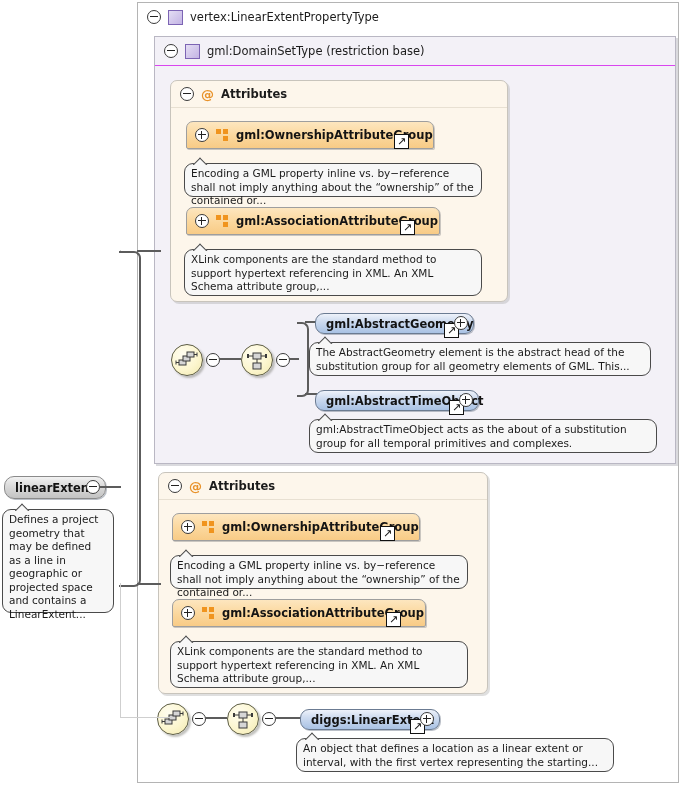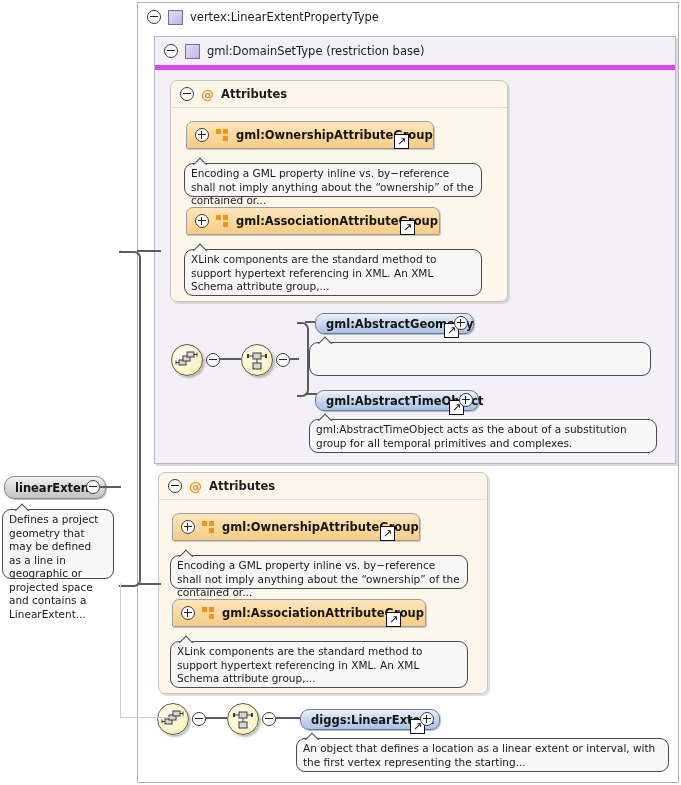--- a/index.html
+++ b/index.html
@@ -35,21 +35,21 @@
   .ct-header {
     height: 28px;
     display: flex;
     align-items: center;
     gap: 7px;
     padding-left: 9px;
     font-size: 11.5px;
     color: #1b1b1b;
     border-bottom: 1px solid #dedbe6;
   }
-  .ct-inner > .ct-header { border-bottom: 5px solid #d946ef; text-align: center; }
+  .ct-inner > .ct-header { border-bottom: 1px solid #d946ef; text-align: center; }
 
   
   .attr-box {
     background: #fdf6eb;
     border: 1px solid #c8c4bc;
     border-radius: 7px;
     box-shadow: 2px 2px 0 rgba(150,150,150,.3);
   }
   .attr-header {
     height: 26px;
@@ -337,20 +337,21 @@
   <div class="line h" style="left:305px; top:321px; width:12px;"></div>
   <div class="line h" style="left:305px; top:393px; width:12px;"></div>
 
   <div class="el-ref" style="left:315px; top:313px; width:135px;">
     <span>gml:AbstractGeometry</span>
   </div>
   <div class="link-badge" style="left:444px; top:323px;">↗</div>
   <div class="toggle plus std" style="left:454px; top:316px;"></div>
   <div class="doc" style="left:309px; top:342px; width:342px; height:34px;">
     <span class="tail" style="left:8px;"></span>
+    <span>The AbstractGeometry element is the abstract head of the substitution group for all geometry elements of GML. This...</span>
   </div>
 
   <div class="el-ref" style="left:315px; top:390px; width:140px;">
     <span>gml:AbstractTimeObject</span>
   </div>
   <div class="link-badge" style="left:449px; top:400px;">↗</div>
   <div class="toggle plus std" style="left:459px; top:393px;"></div>
   <div class="doc" style="left:309px; top:419px; width:348px; height:34px;">
     <span class="tail" style="left:8px;"></span>
     <span>gml:AbstractTimeObject acts as the about of a substitution group for all temporal primitives and complexes.</span>
@@ -428,30 +429,30 @@
     </svg>
   </div>
   <div class="toggle std" style="left:262px; top:712px;"></div>
   <div class="line h" style="left:275px; top:717px; width:27px;"></div>
 
   <div class="el-ref" style="left:300px; top:709px; width:116px;">
     <span>diggs:LinearExtent</span>
   </div>
   <div class="link-badge" style="left:410px; top:719px;">↗</div>
   <div class="toggle plus std" style="left:420px; top:712px;"></div>
-  <div class="doc" style="left:296px; top:738px; width:373px; height:34px;">
+  <div class="doc" style="left:296px; top:738px; width:318px; height:34px;">
     <span class="tail" style="left:8px;"></span>
     <span>An object that defines a location as a linear extent or interval, with the first vertex representing the starting...</span>
   </div>
 
   <div class="el-ref grey" style="left:4px; top:476px; width:78px; height:21px; border-radius:10px;">
     <span>linearExtent</span>
   </div>
   <div class="toggle std" style="left:86px; top:480px;"></div>
-  <div class="doc" style="left:2px; top:509px; width:112px; height:70px;">
+  <div class="doc" style="left:2px; top:509px; width:112px; height:104px;">
     <span class="tail" style="left:12px;"></span>
     <span>Defines a project geometry that may be defined as a line in geographic or projected space and contains a LinearExtent...</span>
   </div>
 
   <div class="line h" style="left:99px; top:486px; width:22px;"></div>
   <div class="corner tr" style="left:119px; top:251px; width:20px; height:237px;"></div>
   <div class="corner br" style="left:119px; top:485px; width:20px; height:100px;"></div>
   <div class="line h" style="left:137px; top:250px; width:24px;"></div>
   <div class="line h" style="left:137px; top:583px; width:24px;"></div>
 

